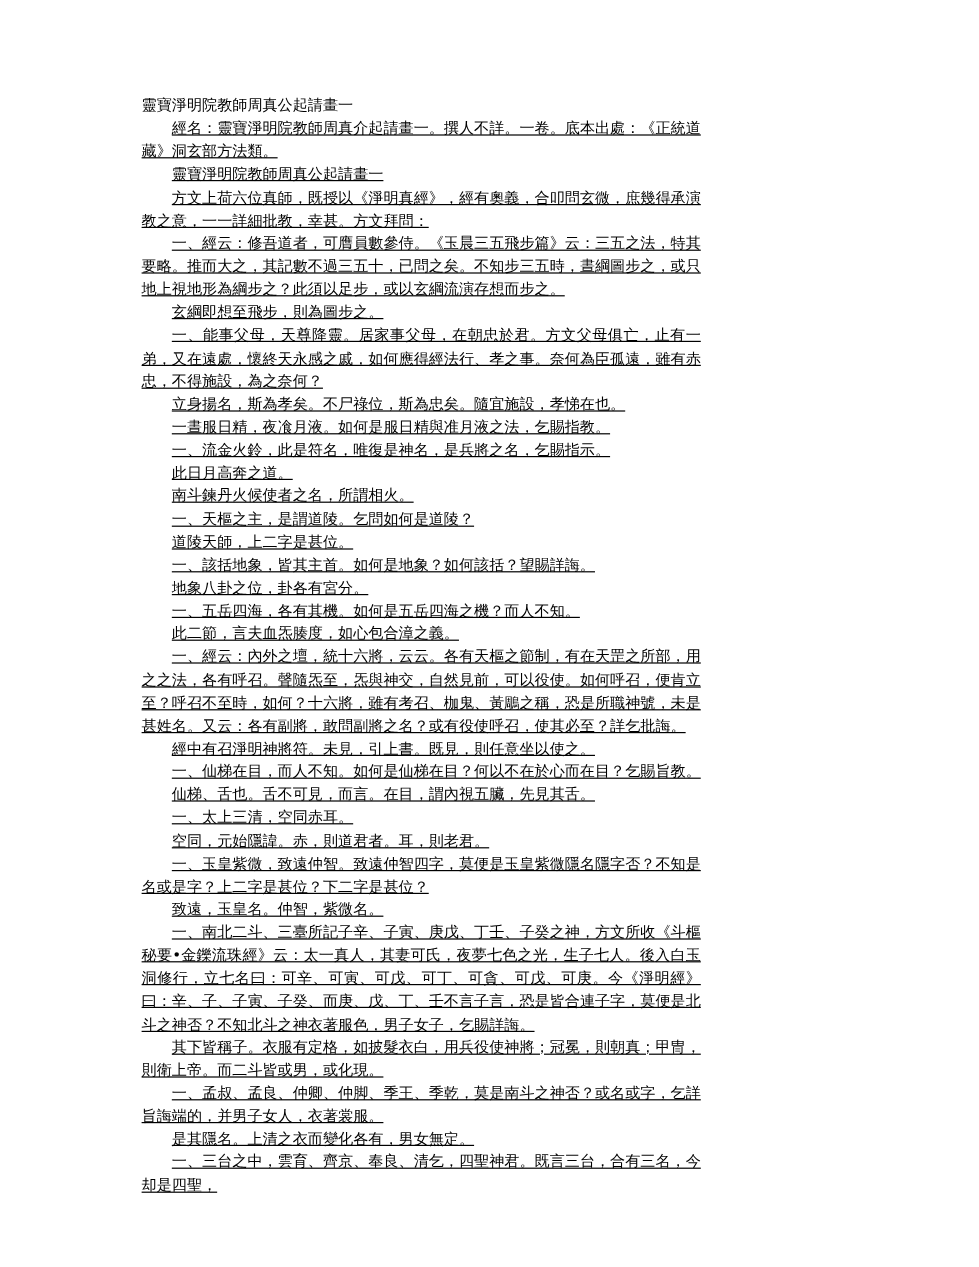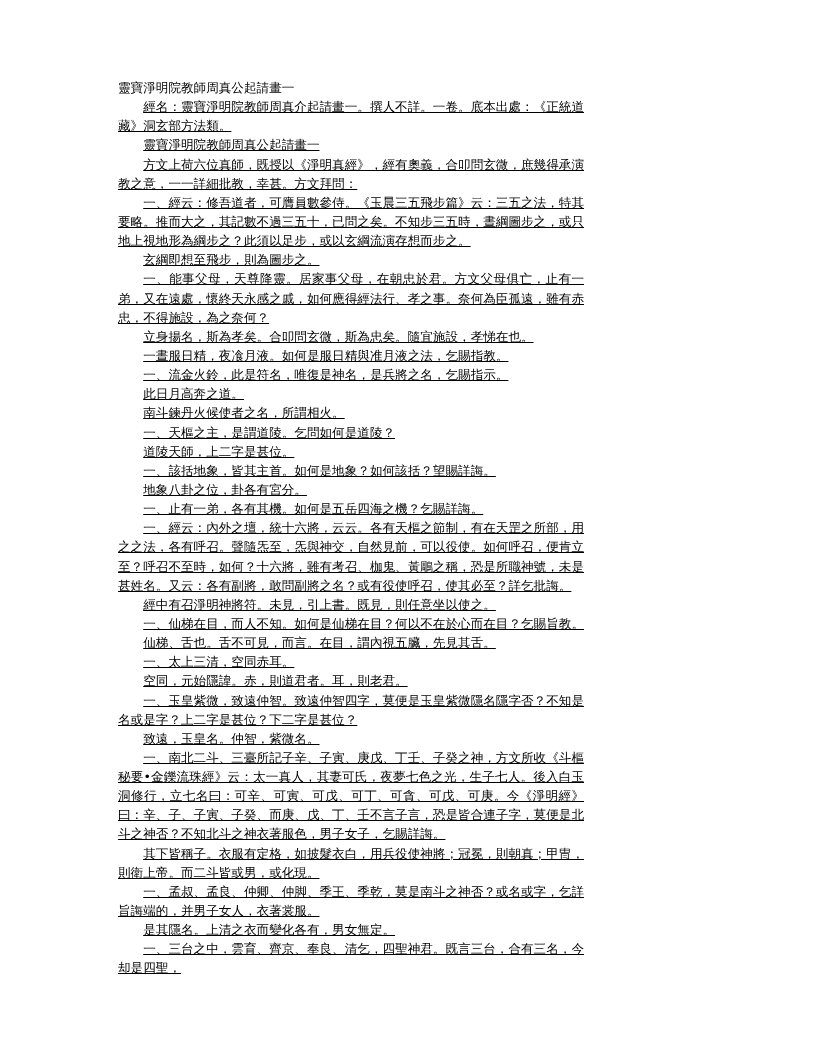--- a/index.html
+++ b/index.html
@@ -44,30 +44,31 @@
 
 <div class="page">
   <div class="doc">
     <p class="title">靈寶淨明院教師周真公起請畫一</p>
     <p class="para">經名：靈寶淨明院教師周真介起請畫一。撰人不詳。一卷。底本出處：《正統道藏》洞玄部方法類。</p>
     <p class="para">靈寶淨明院教師周真公起請畫一</p>
     <p class="para">方文上荷六位真師，既授以《淨明真經》，經有奧義，合叩問玄微，庶幾得承演教之意，一一詳細批教，幸甚。方文拜問：</p>
     <p class="para">一、經云：修吾道者，可膺員數參侍。《玉晨三五飛步篇》云：三五之法，特其要略。推而大之，其記數不過三五十，已問之矣。不知步三五時，晝綱圖步之，或只地上視地形為綱步之？此須以足步，或以玄綱流演存想而步之。</p>
     <p class="para">玄綱即想至飛步，則為圖步之。</p>
     <p class="para">一、能事父母，天尊降靈。居家事父母，在朝忠於君。方文父母俱亡，止有一弟，又在遠處，懷終天永感之戚，如何應得經法行、孝之事。奈何為臣孤遠，雖有赤忠，不得施設，為之奈何？</p>
-    <p class="para">立身揚名，斯為孝矣。合叩問玄微，斯為忠矣。隨宜施設，孝悌在也。</p>
+    <p class="para">立身揚名，斯為孝矣。不尸祿位，斯為忠矣。隨宜施設，孝悌在也。</p>
     <p class="para">一晝服日精，夜飡月液。如何是服日精與准月液之法，乞賜指教。</p>
     <p class="para">一、流金火鈴，此是符名，唯復是神名，是兵將之名，乞賜指示。</p>
     <p class="para">此日月高奔之道。</p>
     <p class="para">南斗鍊丹火候使者之名，所謂相火。</p>
     <p class="para">一、天樞之主，是謂道陵。乞問如何是道陵？</p>
     <p class="para">道陵天師，上二字是甚位。</p>
     <p class="para">一、該括地象，皆其主首。如何是地象？如何該括？望賜詳誨。</p>
     <p class="para">地象八卦之位，卦各有宮分。</p>
-    <p class="para">一、止有一弟，各有其機。如何是五岳四海之機？乞賜詳誨。</p>
+    <p class="para">一、五岳四海，各有其機。如何是五岳四海之機？而人不知。</p>
+    <p class="para">此二節，言夫血炁腠度，如心包合漳之義。</p>
     <p class="para">一、經云：內外之壇，統十六將，云云。各有天樞之節制，有在天罡之所部，用之之法，各有呼召。聲隨炁至，炁與神交，自然見前，可以役使。如何呼召，便肯立至？呼召不至時，如何？十六將，雖有考召、枷鬼、黃鵰之稱，恐是所職神號，未是甚姓名。又云：各有副將，敢問副將之名？或有役使呼召，使其必至？詳乞批誨。</p>
     <p class="para">經中有召淨明神將符。未見，引上書。既見，則任意坐以使之。</p>
     <p class="para">一、仙梯在目，而人不知。如何是仙梯在目？何以不在於心而在目？乞賜旨教。</p>
     <p class="para">仙梯、舌也。舌不可見，而言。在目，謂內視五臟，先見其舌。</p>
     <p class="para">一、太上三清，空同赤耳。</p>
     <p class="para">空同，元始隱諱。赤，則道君者。耳，則老君。</p>
     <p class="para">一、玉皇紫微，致遠仲智。致遠仲智四字，莫便是玉皇紫微隱名隱字否？不知是名或是字？上二字是甚位？下二字是甚位？</p>
     <p class="para">致遠，玉皇名。仲智，紫微名。</p>
     <p class="para">一、南北二斗、三臺所記子辛、子寅、庚戊、丁壬、子癸之神，方文所收《斗樞秘要•金鑠流珠經》云：太一真人，其妻可氏，夜夢七色之光，生子七人。後入白玉洞修行，立七名曰：可辛、可寅、可戊、可丁、可貪、可戊、可庚。今《淨明經》曰：辛、子、子寅、子癸、而庚、戊、丁、壬不言子言，恐是皆合連子字，莫便是北斗之神否？不知北斗之神衣著服色，男子女子，乞賜詳誨。</p>
     <p class="para">其下皆稱子。衣服有定格，如披髮衣白，用兵役使神將；冠冕，則朝真；甲冑，則衛上帝。而二斗皆或男，或化現。</p>

